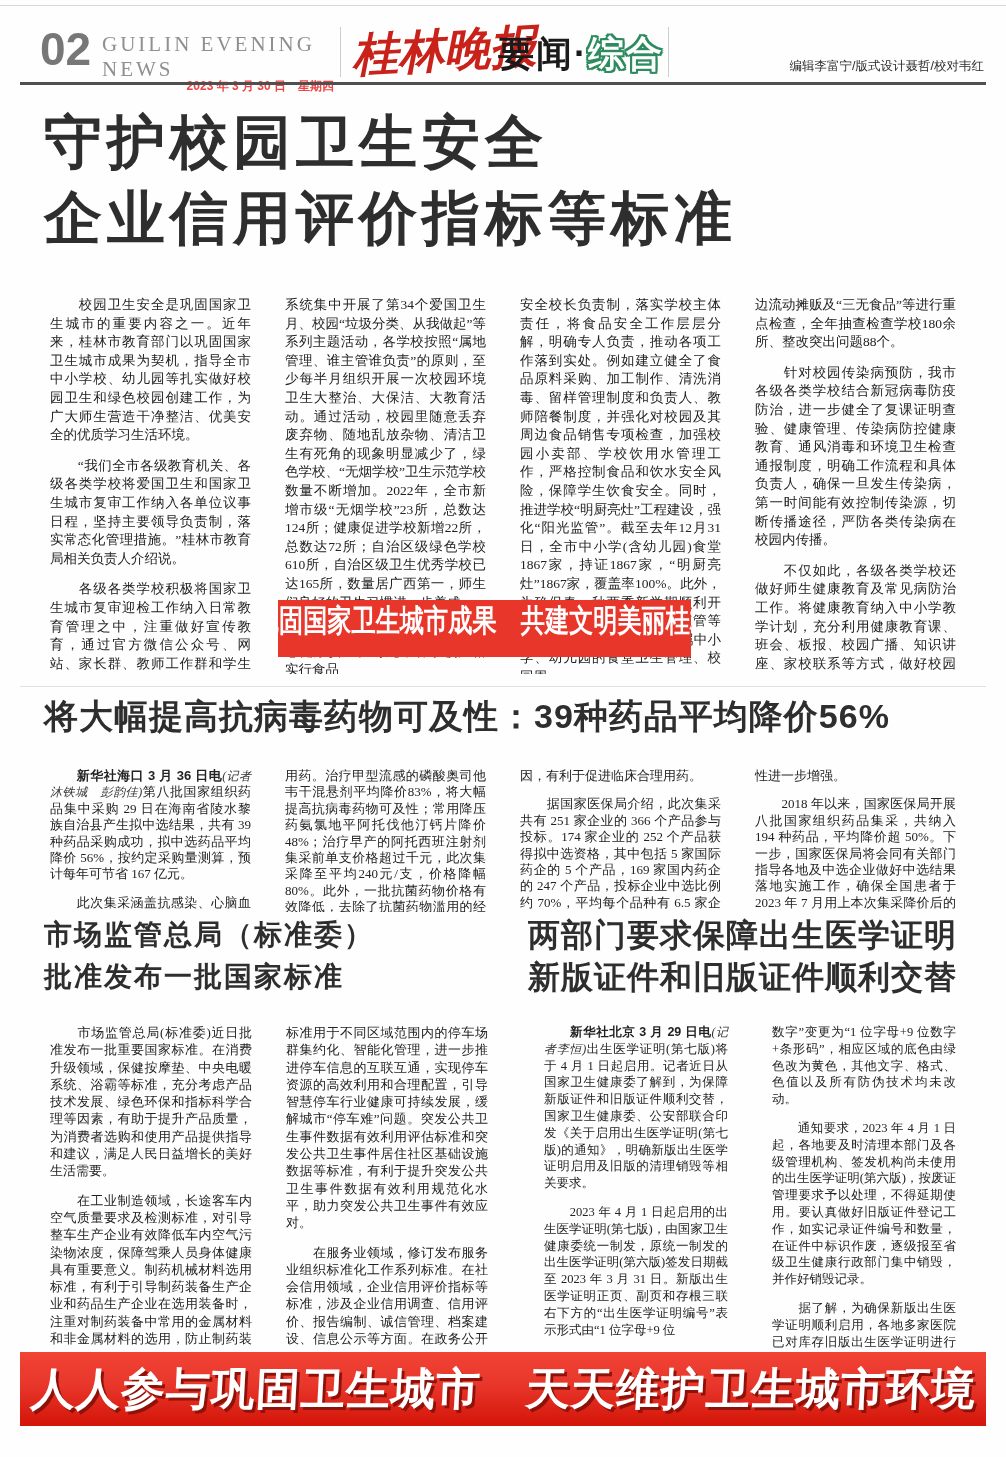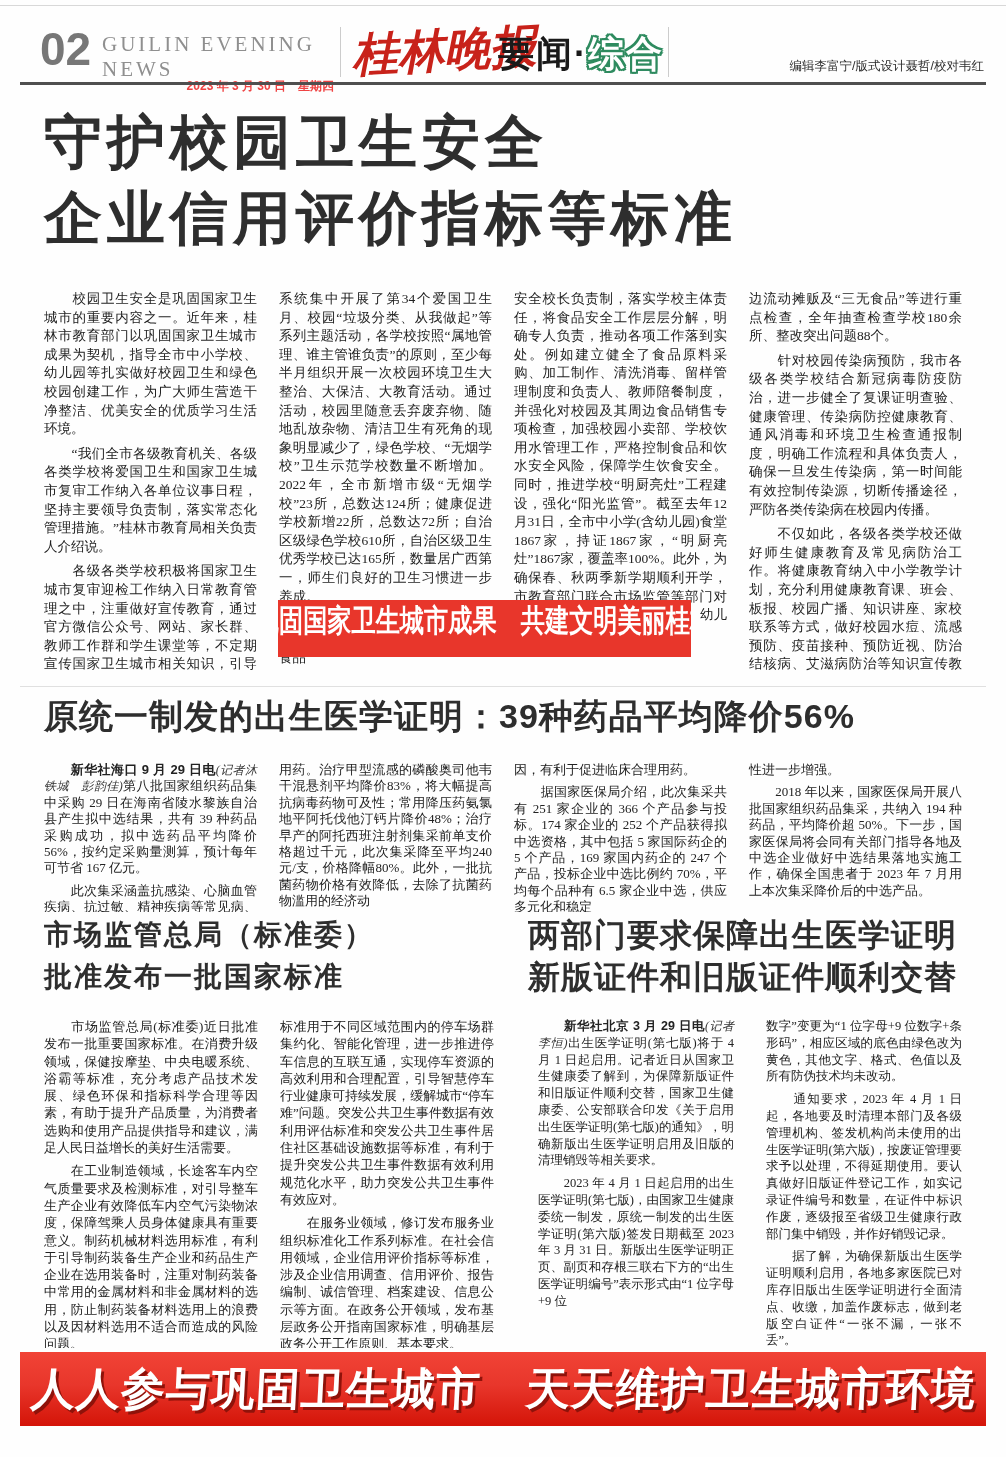--- a/index.html
+++ b/index.html
@@ -44,21 +44,21 @@
   }
   .editors{right:22px;top:58px;font-size:12.5px;font-weight:normal;color:#2c2c2c;
     font-family:"Liberation Sans","DejaVu Sans",sans-serif;}
   .header-rule{left:20px;top:82px;width:966px;height:3px;background:#4f4f4f;}
   
   .a1-headline{left:44px;top:104px;font-family:"Liberation Sans","DejaVu Sans",sans-serif;
     font-size:58px;line-height:76px;font-weight:900;letter-spacing:5px;color:var(--headline-ink);}
   .a1-body{left:38px;top:284px;width:930px;height:390px;overflow:hidden;}
   .cols{display:flex;gap:10px;}
   .col{flex:0 0 225px;width:225px;font-size:13.5px;line-height:18.6px;text-align:justify;}
-  .col p{margin:6px;}
+  .col p{margin:12px;}
   .a1-banner{left:278px;top:600px;width:413px;height:57px;background:var(--banner-red);
     display:flex;justify-content:center;overflow:hidden;}
   .a1-banner span{color:#fff;font-family:"Liberation Sans","DejaVu Sans",sans-serif;
     font-weight:900;font-size:31px;white-space:nowrap;transform:scaleX(0.78);letter-spacing:0;}
   
   .a2-divider{left:20px;top:686px;width:966px;height:1px;background:#e0e0e0;}
   .a2-headline{left:44px;top:694px;width:930px;font-family:"Liberation Sans","DejaVu Sans",sans-serif;
     font-size:34px;font-weight:900;letter-spacing:1px;color:var(--headline-ink);}
   .a2-body{left:38px;top:756px;width:930px;height:156px;overflow:hidden;}
   .a2-body .col{font-size:13px;line-height:16.4px;}
@@ -128,25 +128,25 @@
           </div>
 
       </div>
     </div>
   </div>
   <div class="abs a1-banner">
     <span>巩固国家卫生城市成果　共建文明美丽桂林</span>
   </div>
 
   <div class="abs a2-divider"></div>
-  <div class="abs a2-headline">原统一制发的出生医学证明：39种药品平均降价56%</div>
+  <div class="abs a2-headline">将大幅提高抗病毒药物可及性：39种药品平均降价56%</div>
   <div class="abs a2-body">
     <div class="cols">
       <div class="col">
-        <p><span class="dateline">　　新华社海口 9 月 29 日电</span><span class="reporters">(记者沐铁城　彭韵佳)</span><span>第八批国家组织药品集中采购 29 日在海南省陵水黎族自治县产生拟中选结果，共有 39 种药品采购成功，拟中选药品平均降价 56%，按约定采购量测算，预计每年可节省 167 亿元。</span></p>
+        <p><span class="dateline">　　新华社海口 3 月 36 日电</span><span class="reporters">(记者沐铁城　彭韵佳)</span><span>第八批国家组织药品集中采购 29 日在海南省陵水黎族自治县产生拟中选结果，共有 39 种药品采购成功，拟中选药品平均降价 56%，按约定采购量测算，预计每年可节省 167 亿元。</span></p>
         <div>
             <p>　　此次集采涵盖抗感染、心脑血管疾病、抗过敏、精神疾病等常见病、慢性病</p>
           </div>
       </div>
       <div class="col">
           <p>用药。治疗甲型流感的磷酸奥司他韦干混悬剂平均降价83%，将大幅提高抗病毒药物可及性；常用降压药氨氯地平阿托伐他汀钙片降价48%；治疗早产的阿托西班注射剂集采前单支价格超过千元，此次集采降至平均240元/支，价格降幅80%。此外，一批抗菌药物价格有效降低，去除了抗菌药物滥用的经济动</p>
         </div>
       <div class="col">
           <p>因，有利于促进临床合理用药。</p>
           <p>　　据国家医保局介绍，此次集采共有 251 家企业的 366 个产品参与投标。174 家企业的 252 个产品获得拟中选资格，其中包括 5 家国际药企的 5 个产品，169 家国内药企的 247 个产品，投标企业中选比例约 70%，平均每个品种有 6.5 家企业中选，供应多元化和稳定</p>

